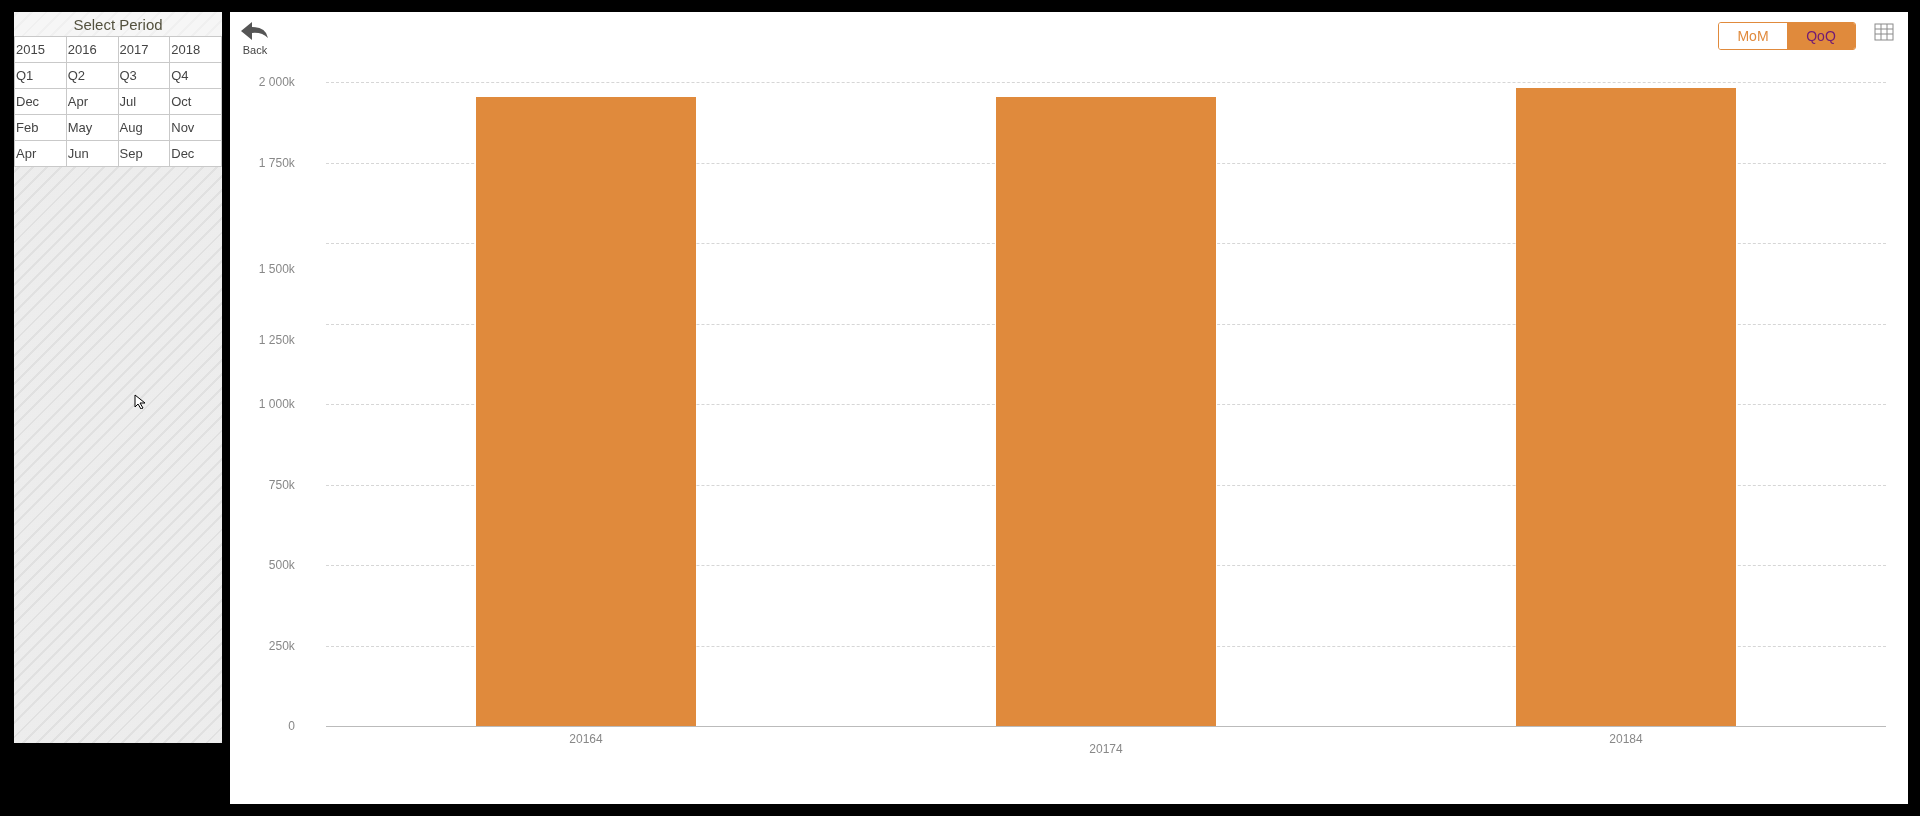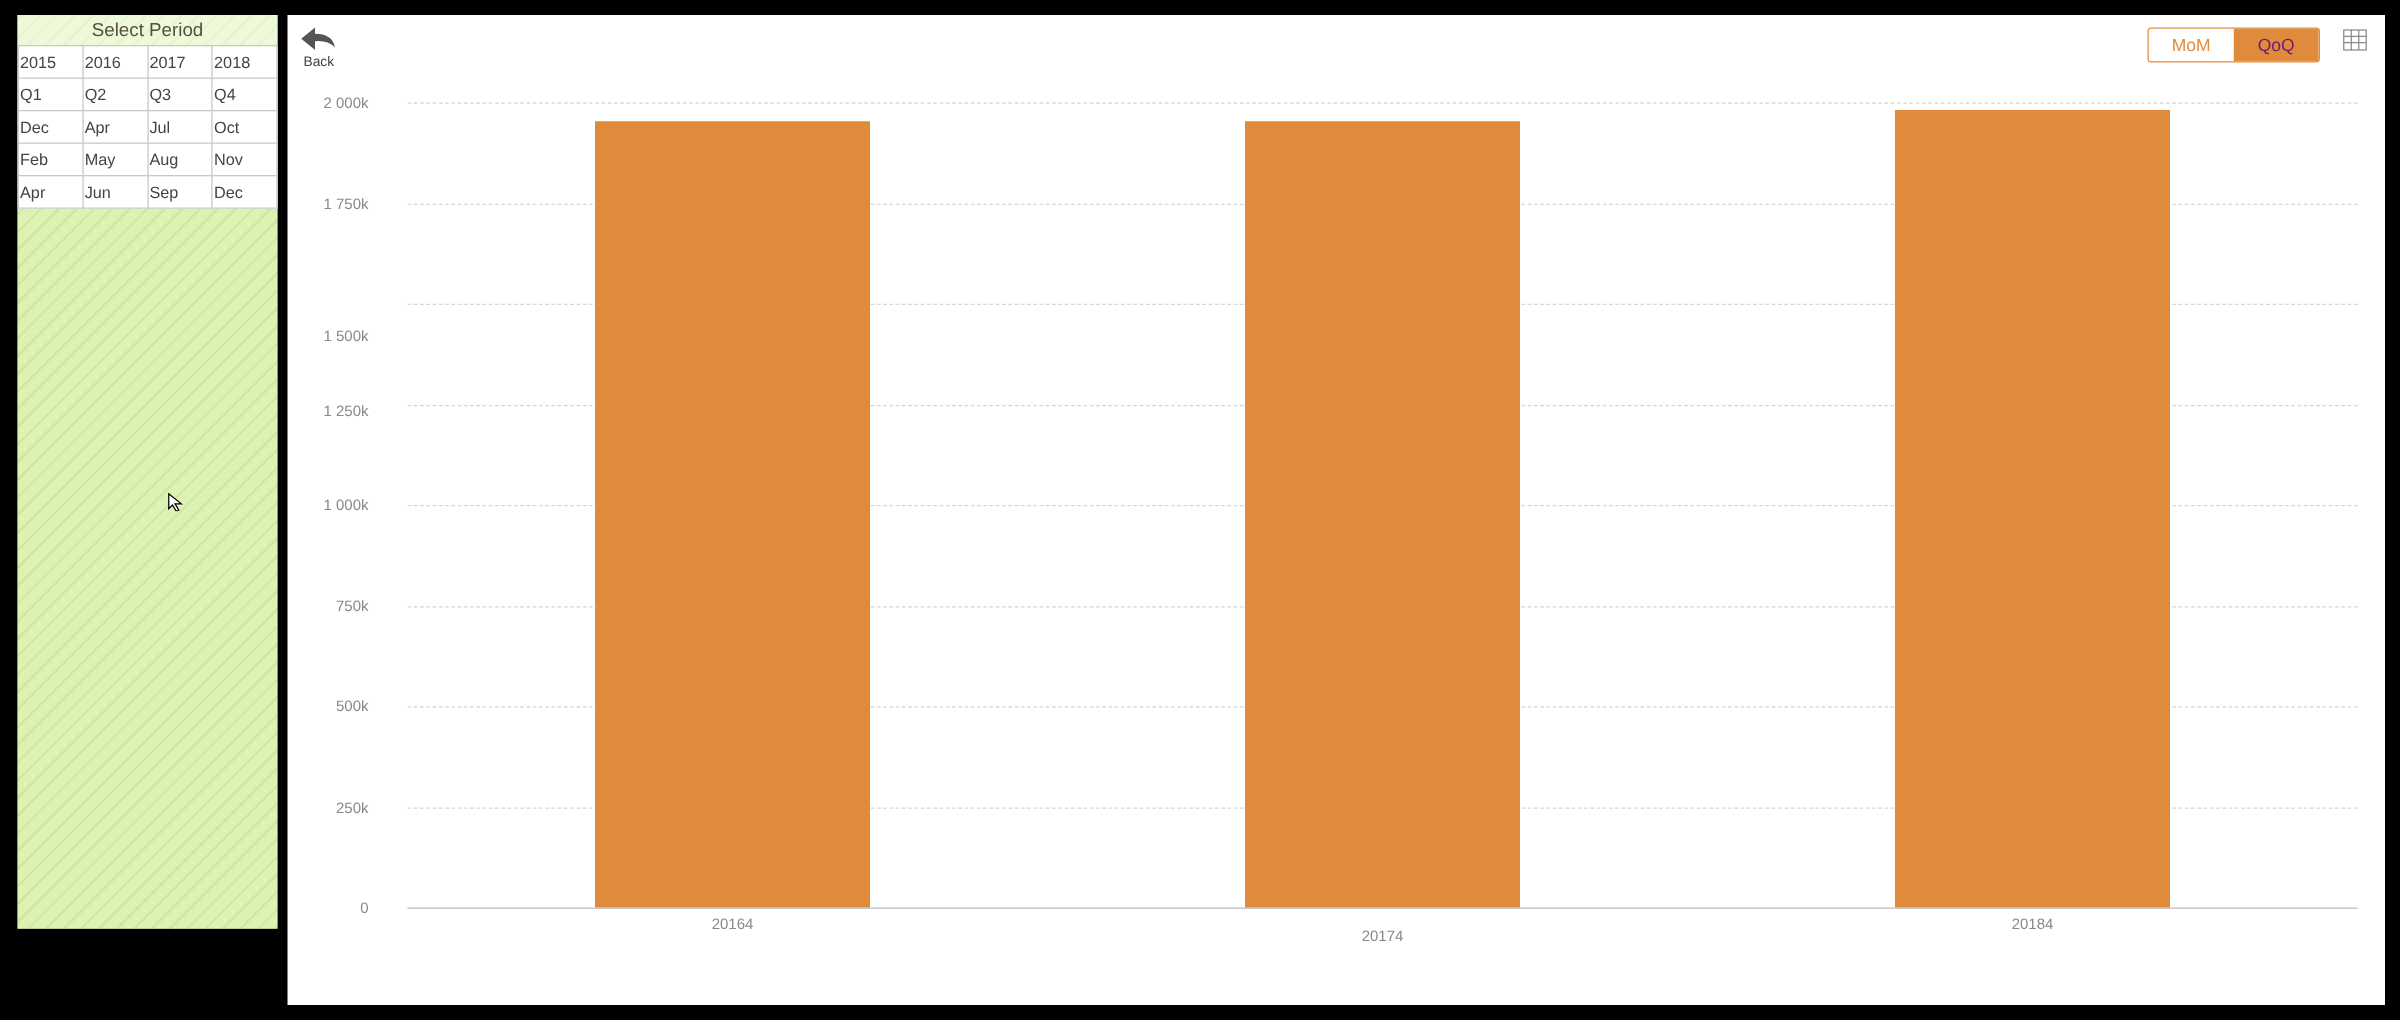--- a/index.html
+++ b/index.html
@@ -12,21 +12,21 @@
     --text-mid:#777;
     --white:#fff;
   }
   *{box-sizing:border-box;font-family:"Segoe UI",Arial,sans-serif;}
   html,body{margin:0;padding:0;background:#000;}
   .app{width:1920px;height:816px;background:#000;position:relative;}
 
   
   .side{
     position:absolute;left:14px;top:12px;width:208px;height:731px;
-    background:#bef264;
+    background:#e5e5e5;
   }
   .side-hatch{
     position:absolute;inset:0;
     background:repeating-linear-gradient(-45deg,#ddd 0 2px,#f3f3f3 2px 10px);
     opacity:.55;
   }
   .side-inner{position:relative;z-index:1;}
   .side-title{
     text-align:center;font-size:15px;color:#53513e;padding:4px 0 3px;
     background:rgba(255,255,255,.5);
@@ -159,21 +159,21 @@
           <div class="ylab" style="top: 644px;">0</div>
           <div class="hline" style="top: 563.5px;"></div>
           <div class="ylab" style="top: 563.5px;">250k</div>
           <div class="hline" style="top: 483px;"></div>
           <div class="ylab" style="top: 483px;">500k</div>
           <div class="hline" style="top: 402.5px;"></div>
           <div class="ylab" style="top: 402.5px;">750k</div>
           <div class="hline" style="top: 322px;"></div>
           <div class="ylab" style="top: 322px;">1 000k</div>
           <div class="hline" style="top: 241.5px;"></div>
-          <div class="ylab" style="top: 247px;">1 250k</div>
+          <div class="ylab" style="top: 258px;">1 250k</div>
           <div class="hline" style="top: 161px;"></div>
           <div class="ylab" style="top: 161px; margin-top: 26px;">1 500k</div>
           <div class="hline" style="top: 80.5px;"></div>
           <div class="ylab" style="top: 80.5px;">1 750k</div>
           <div class="hline" style="top: 0px;"></div>
           <div class="ylab" style="top: 0px;">2 000k</div>
         </div>
     <div class="bars">
           <div class="bar" style="left: 150px; width: 220px; height: 629.51px; background: rgb(224, 138, 60);"></div>
           <div class="bar" style="left: 670px; width: 220px; height: 629.51px; background: rgb(224, 138, 60);"></div>

